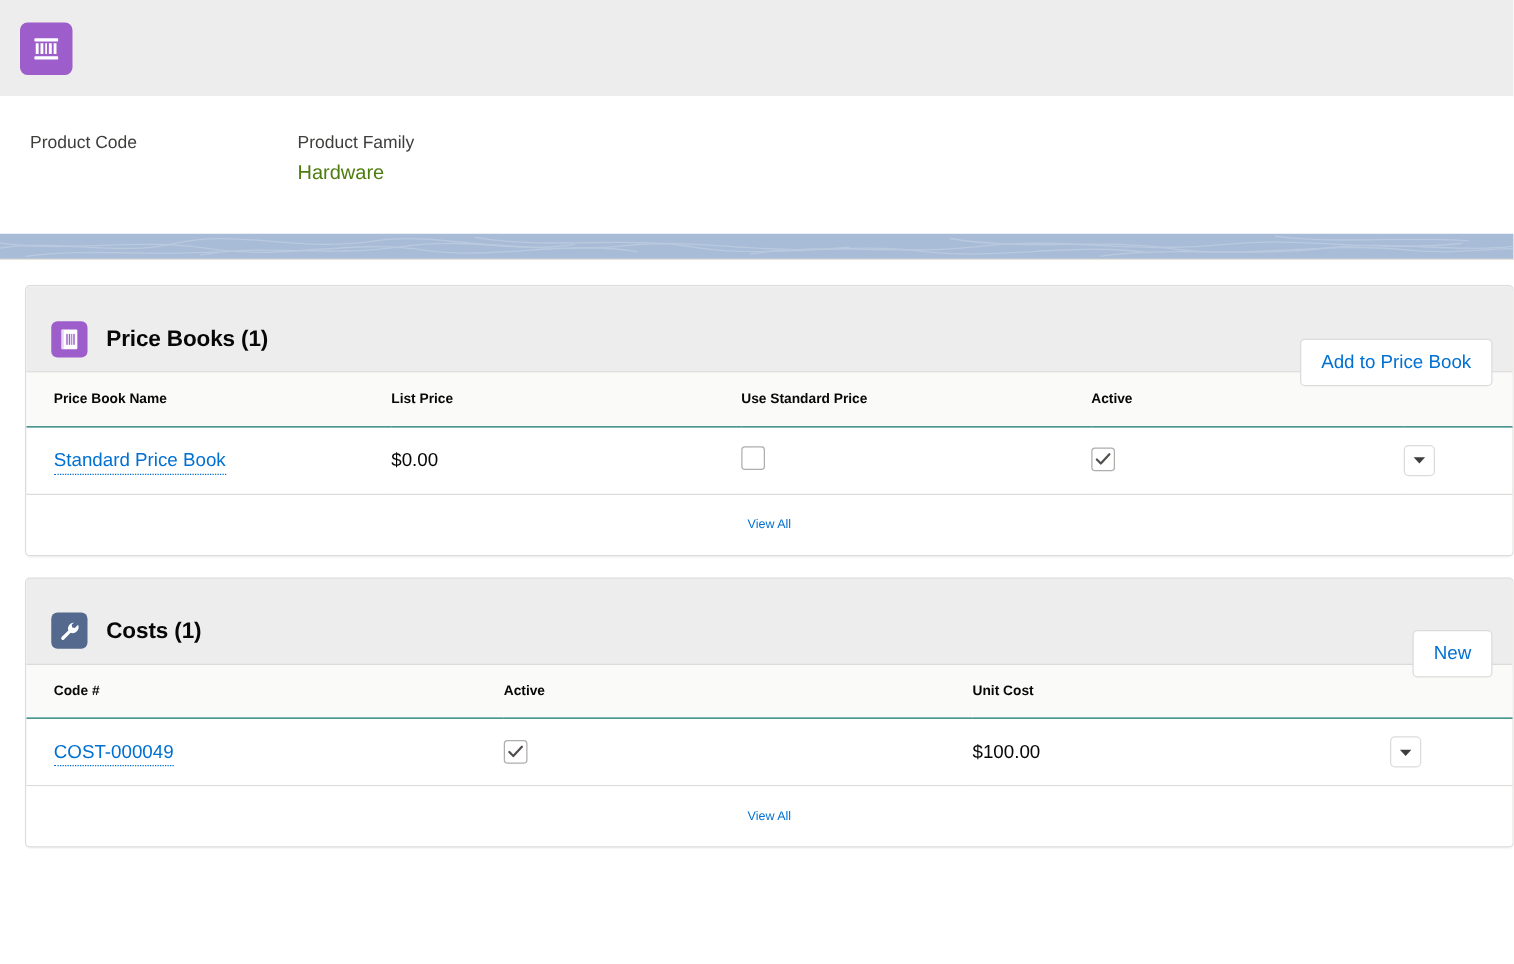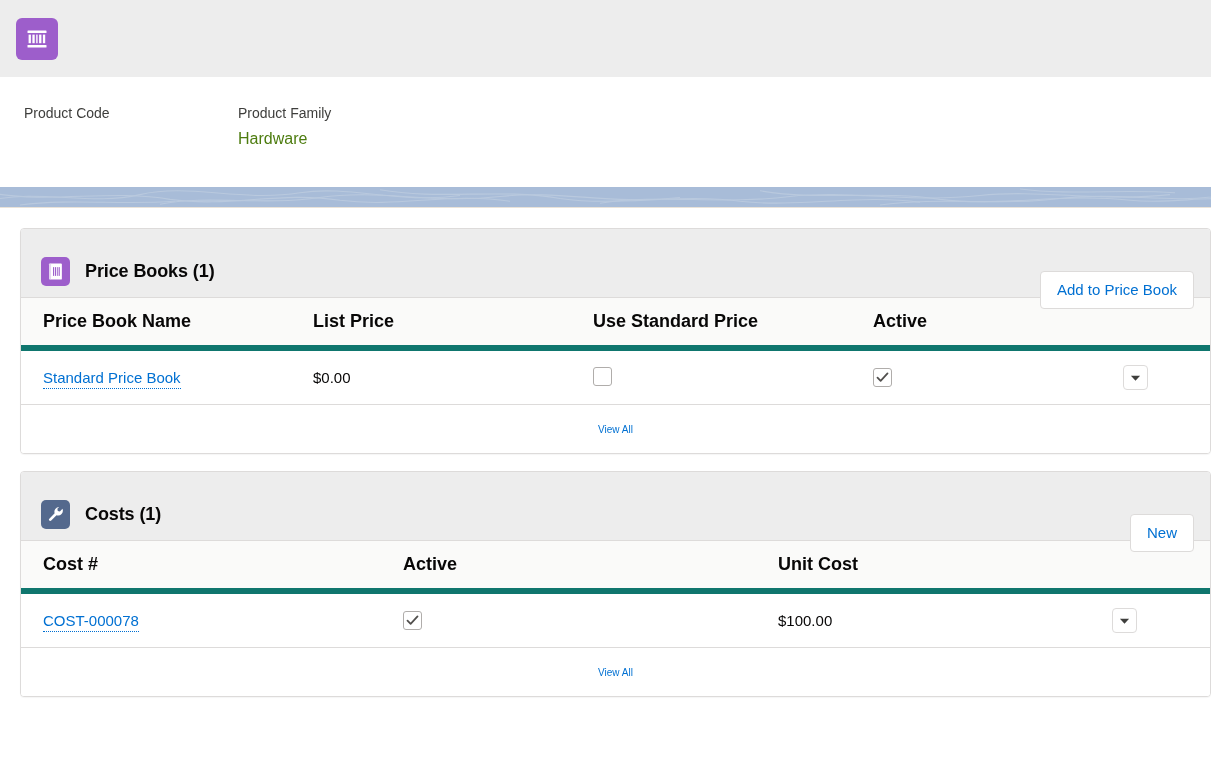--- a/index.html
+++ b/index.html
@@ -142,25 +142,25 @@
 
   
   table.rel-table {
     width: 100%;
     border-collapse: collapse;
     table-layout: fixed;
   }
   table.rel-table thead th {
     background: #fafaf9;
     text-align: left;
-    font-size: 18px;
+    font-size: 11px;
     font-weight: bold;
     color: #080707;
     padding: 13px 0 13px 0;
-    border-bottom: 6px solid #0f766e;
+    border-bottom: 1px solid #0f766e;
     height: 43px;
   }
   table.rel-table tbody td {
     font-size: 15px;
     color: #080707;
     padding: 14px 0 14px 0;
     border-bottom: 1px solid #dddbda;
     height: 49px;
     vertical-align: middle;
   }
@@ -342,30 +342,30 @@
 
       <table class="rel-table">
         <colgroup>
           <col style="width:382px">
             <col style="width:375px">
             <col style="width:334px">
             <col style="width:100px">
         </colgroup>
         <thead>
           <tr>
-            <th class="cell-pad">Cost #</th>
+            <th class="cell-pad">Code #</th>
             <th>Active</th>
             <th>Unit Cost</th>
             <th></th>
           </tr>
         </thead>
         <tbody>
           <tr>
             <td class="cell-pad">
-              <a class="rec-link">COST-000078</a>
+              <a class="rec-link">COST-000049</a>
             </td>
             <td>
               <span class="cbox">
                 <svg width="13" height="13" viewBox="0 0 14 14" aria-hidden="true">
                   <path d="M1.6,7.1 L5,10.6 L12.4,2.6" fill="none" stroke="#514f4d" stroke-width="1.9" stroke-linecap="round" stroke-linejoin="round"></path>
                 </svg>
               </span>
             </td>
             <td>$100.00</td>
             <td>

